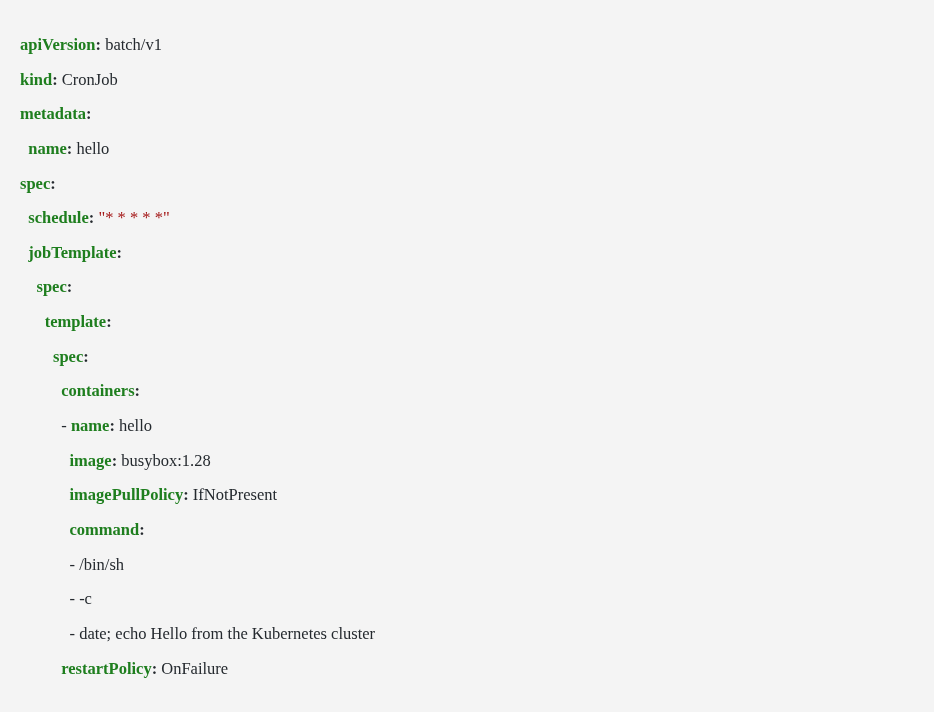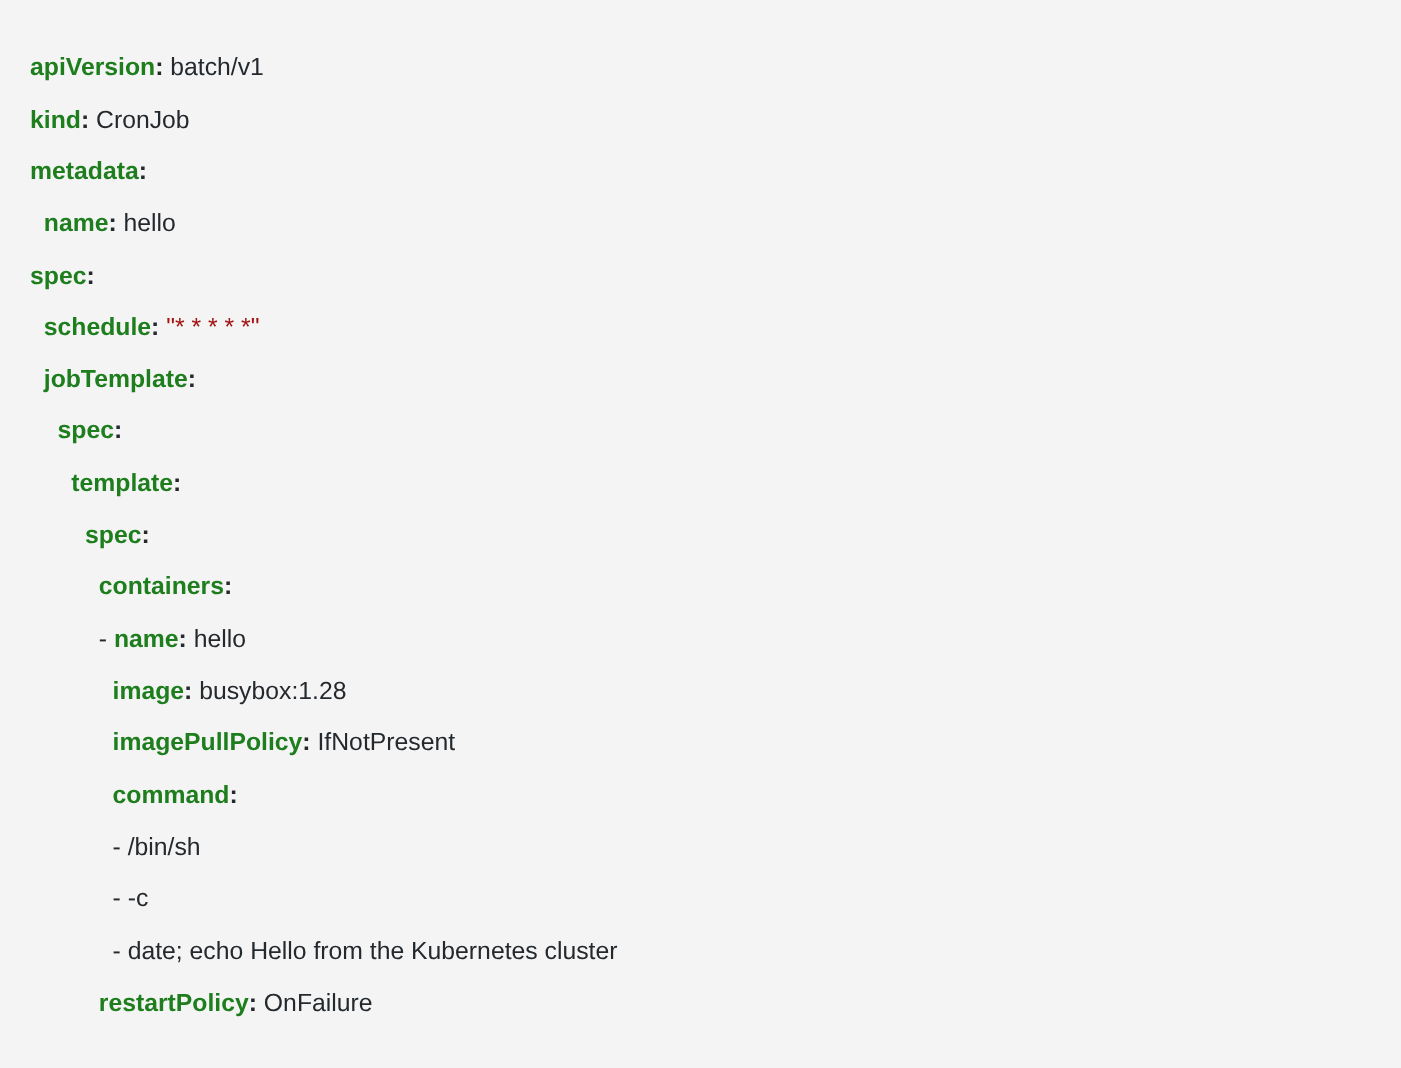--- a/index.html
+++ b/index.html
@@ -10,21 +10,21 @@
     body {
       background: #f4f4f4;
       font-family: 'SF Mono', 'Menlo', 'Monaco', 'Consolas', monospace;
       font-size: 16.5px;
       line-height: 2.1;
       padding: 28px 20px;
       color: #24292e;
       font-weight: 500;
     }
     pre {
-      font-family: Liberation Sans, sans-serif;
+      font-family: Liberation Serif, serif;
       white-space: pre;
     }
     .key {
       color: #1e7e1e;
       font-weight: 700;
     }
     .punct {
       color: #24292e;
       font-weight: 700;
     }

